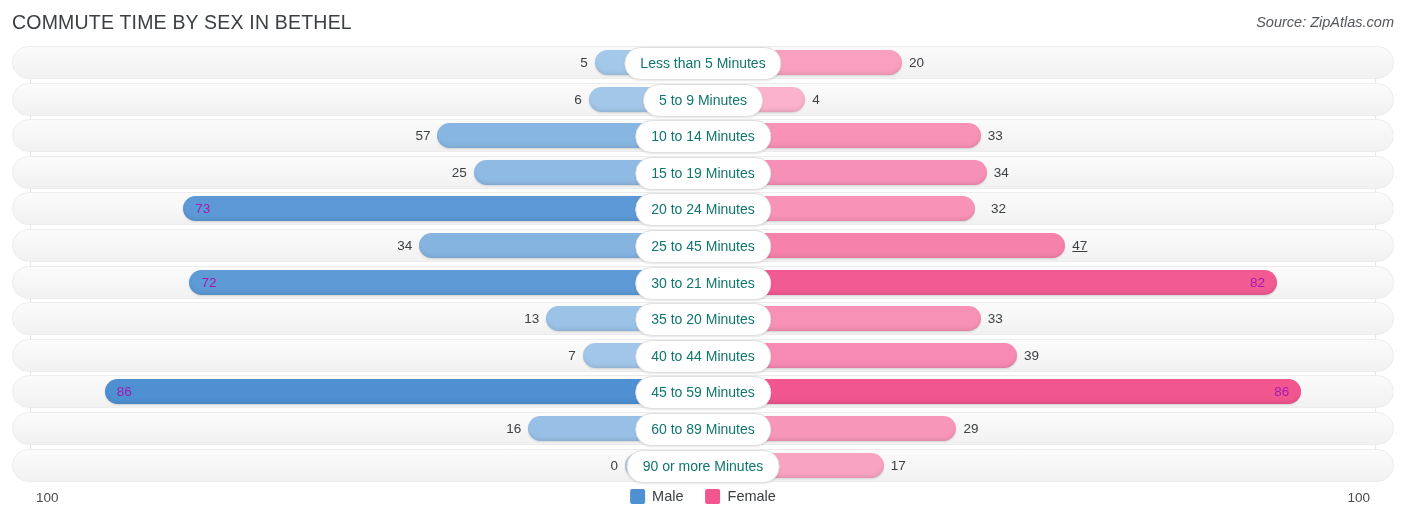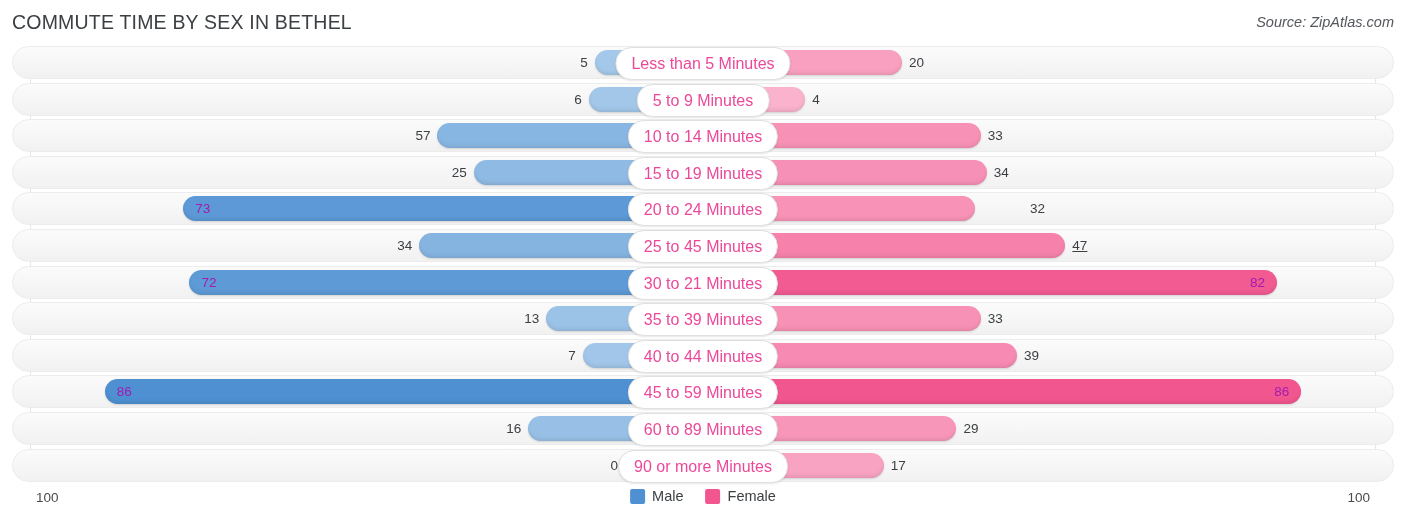--- a/index.html
+++ b/index.html
@@ -73,21 +73,21 @@
   }
   .val.inside{color:#a21caf;}
 
   .cat-pill{
     position:absolute;left:50%;top:1px;transform:translateX(-50%);
     height:31px;line-height:31px;
     padding:0 15px;
     background:#ffffff;
     border:1px solid #e0e0e0;
     border-radius:16px;
-    font-size:16px;color:#ec4899;white-space:nowrap;
+    font-size:14px;color:#0f766e;white-space:nowrap;
     box-shadow:0 1px 2px rgba(0,0,0,.10);
     z-index:5;
   }
 
   
   .footer{position:absolute;left:0;top:482px;width:1406px;height:41px;}
   .axis-min{position:absolute;left:36px;top:8px;font-size:13.5px;color:#4a4a4a;}
   .axis-max{position:absolute;right:36px;top:8px;font-size:13.5px;color:#4a4a4a;}
   .legend{
     position:absolute;left:50%;transform:translateX(-50%);top:6px;
@@ -150,21 +150,21 @@
             <div class="val" style="left: 993.7px;">34</div>
             <div class="cat-pill">15 to 19 Minutes</div>
           </div>
         </div>
         <div class="row">
           <div class="row-track"></div>
           <div class="bar-wrap">
             <div class="bar male" style="width: 519.65px; background: rgb(92, 153, 214);"></div>
             <div class="bar female" style="width: 271.6px; background: rgb(248, 146, 183);"></div>
             <div class="val inside" style="left: 195.35px;">73</div>
-            <div class="val" style="left: 1030px;">32</div>
+            <div class="val" style="left: 991px;">32</div>
             <div class="cat-pill">20 to 24 Minutes</div>
           </div>
         </div>
         <div class="row">
           <div class="row-track"></div>
           <div class="bar-wrap">
             <div class="bar male" style="width: 283.7px; background: rgb(133, 180, 225);"></div>
             <div class="bar female" style="width: 362.35px; background: rgb(246, 130, 172);"></div>
             <div class="val" style="right: 993.7px;">34</div>
             <div class="val" style="left: 1072.35px; text-decoration: underline;">47</div>
@@ -181,21 +181,21 @@
             <div class="cat-pill">30 to 21 Minutes</div>
           </div>
         </div>
         <div class="row">
           <div class="row-track"></div>
           <div class="bar-wrap">
             <div class="bar male" style="width: 156.65px; background: rgb(155, 194, 231);"></div>
             <div class="bar female" style="width: 277.65px; background: rgb(248, 145, 182);"></div>
             <div class="val" style="right: 866.65px;">13</div>
             <div class="val" style="left: 987.65px;">33</div>
-            <div class="cat-pill">35 to 39 Minutes</div>
+            <div class="cat-pill">35 to 20 Minutes</div>
           </div>
         </div>
         <div class="row">
           <div class="row-track"></div>
           <div class="bar-wrap">
             <div class="bar male" style="width: 120.35px; background: rgb(162, 198, 233);"></div>
             <div class="bar female" style="width: 313.95px; background: rgb(247, 138, 178);"></div>
             <div class="val" style="right: 830.35px;">7</div>
             <div class="val" style="left: 1023.95px;">39</div>
             <div class="cat-pill">40 to 44 Minutes</div>

